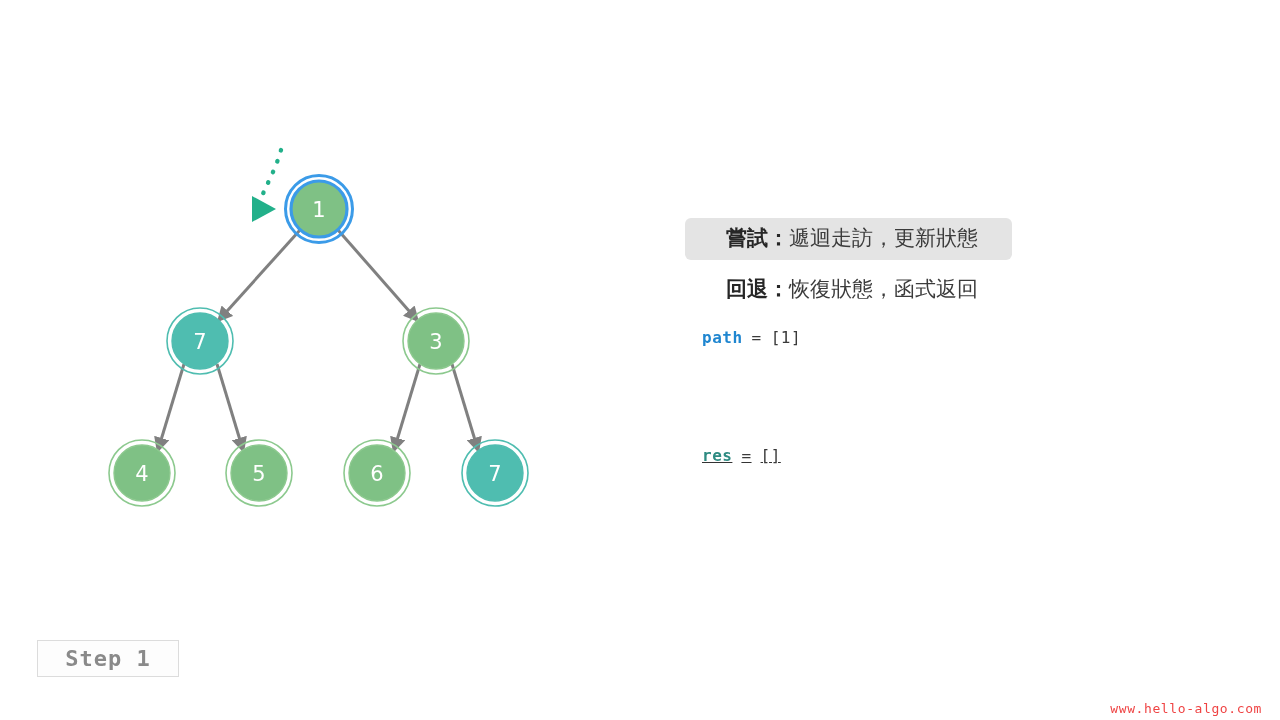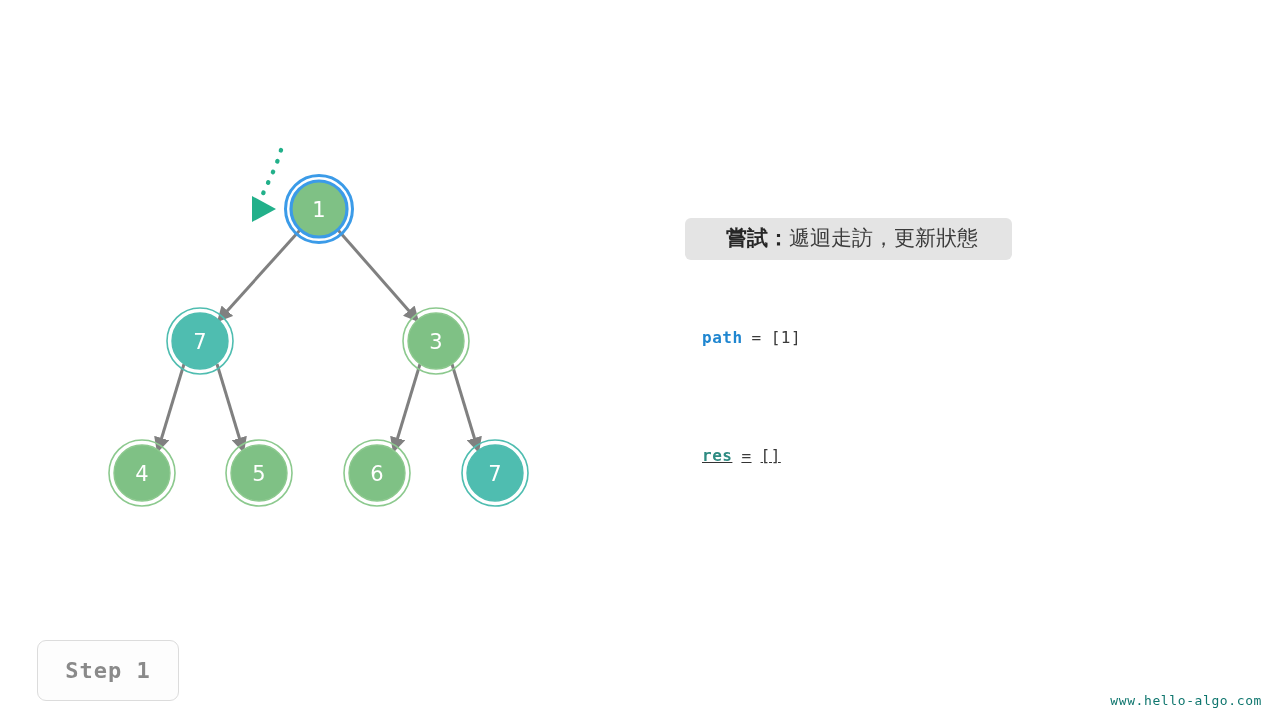--- a/index.html
+++ b/index.html
@@ -85,45 +85,45 @@
   .code-line .val {
     color: #3a3a3a;
   }
 
   
   .step-badge {
     position: absolute;
     left: 37px;
     top: 640px;
     width: 142px;
-    height: 61px;
+    height: 37px;
     box-sizing: border-box;
     border: 1px solid #dcdcdc;
-    border-radius: 9px;
+    border-radius: 0;
     background: #fdfdfd;
     display: flex;
     align-items: center;
     justify-content: center;
   }
   .step-badge-label {
     font-family: "DejaVu Sans Mono", "Liberation Mono", monospace;
     font-size: 22px;
     font-weight: bold;
     letter-spacing: 1px;
     color: #8a8a8a;
   }
 
   
   .watermark {
     position: absolute;
     right: 18px;
-    bottom: 12px;
+    bottom: 4px;
     font-family: "DejaVu Sans Mono", "Liberation Mono", monospace;
     font-size: 13px;
-    color: #0f766e;
+    color: #ef4444;
     letter-spacing: 0.6px;
   }
 </style>
 </head>
 <body>
 
 <div id="canvas">
 
   <svg class="tree-svg" viewBox="0 0 640 720">
     <defs>
@@ -191,20 +191,23 @@
       </g>
     </g>
   </svg>
 
   <div class="hl-box"></div>
 
   <div class="info-line cjk-line" style="left:702px; top:228px;">
     <span class="kw">嘗試：</span><span class="body">遞迴走訪，更新狀態</span>
   </div>
 
+  <div class="info-line cjk-line" style="left:702px; top:279px;">
+    <span class="kw">回退：</span><span class="body">恢復狀態，函式返回</span>
+  </div>
 
   <div class="info-line code-line" style="left:702px; top:330px;">
     <span class="var-path">path</span><span class="op" style="margin:0 9px;">=</span><span class="val">[1]</span>
   </div>
 
   <div class="info-line code-line" style="left:702px; top:448px;text-decoration:underline;">
     <span class="var-res">res</span><span class="op" style="margin:0 9px;">=</span><span class="val">[]</span>
   </div>
 
   <div class="step-badge">

